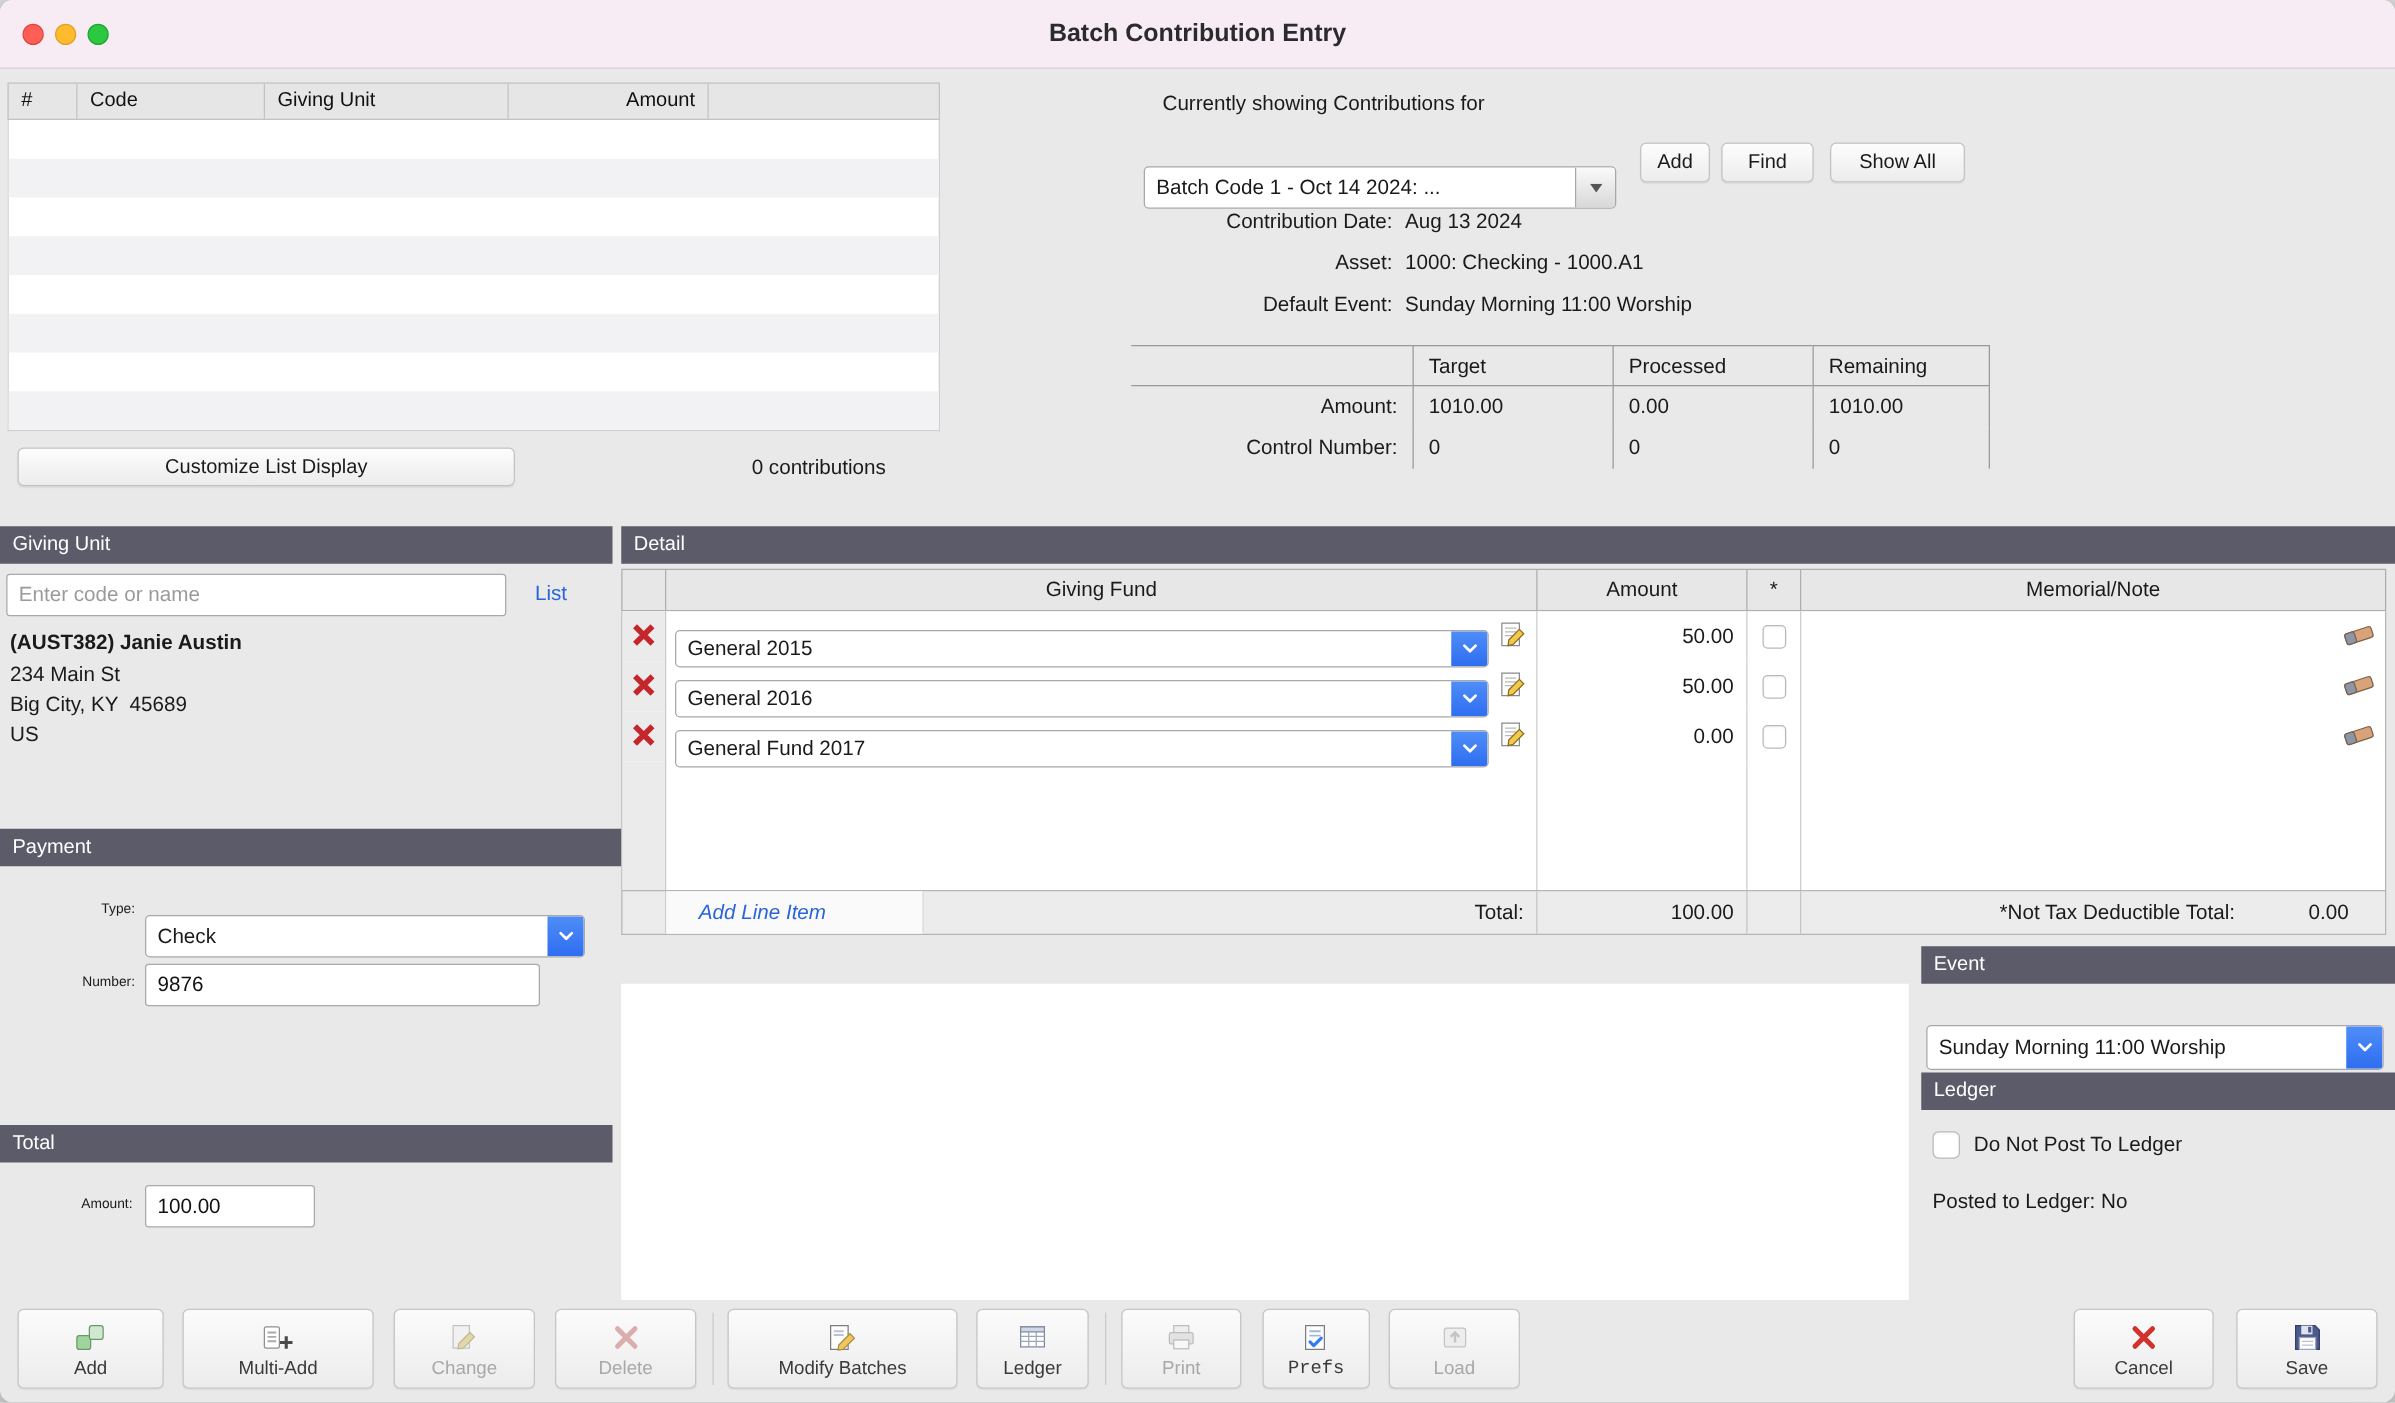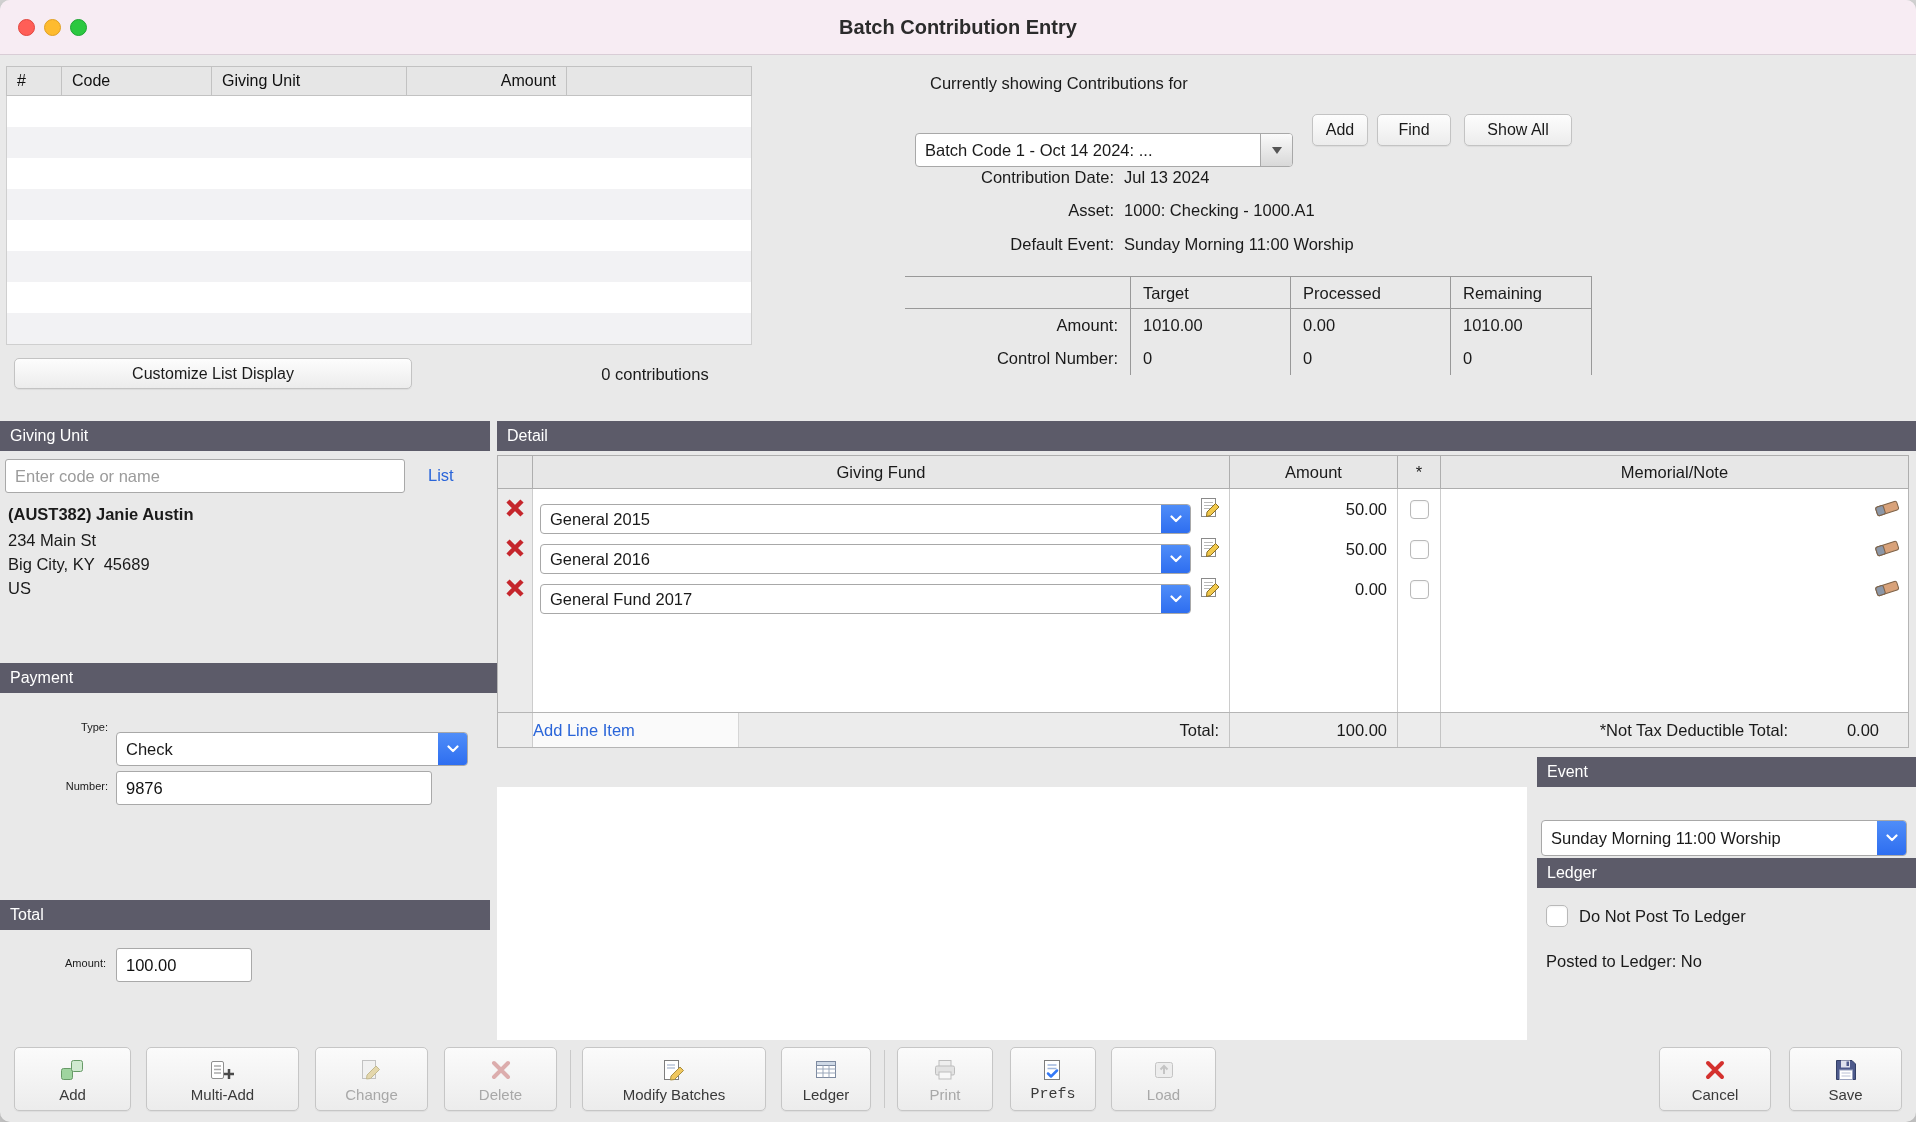--- a/index.html
+++ b/index.html
@@ -66,21 +66,21 @@
   .d-del { width:35px; align-self:stretch; background:#ebebeb; border-right:1px solid #cccccc; display:flex; align-items:center; justify-content:center; }
   .d-fund { width:697px; align-self:stretch; display:flex; align-items:center; gap:7px; padding:0 7px; border-right:1px solid #cccccc; }
   .d-fund .dropdown { flex:1; height:30px; }
   .d-amt { width:168px; align-self:stretch; display:flex; align-items:center; justify-content:flex-end; padding-right:10px; border-right:1px solid #cccccc; font-size:16.5px; }
   .d-star { width:43px; align-self:stretch; display:flex; align-items:center; justify-content:center; border-right:1px solid #cccccc; }
   .d-memo { flex:1; align-self:stretch; display:flex; align-items:center; justify-content:flex-end; padding-right:8px; }
   .d-total { display:flex; height:36px; background:#ececec; border:1px solid #b5b5b5; align-items:stretch; font-size:16.5px; }
   .dt-del { width:35px; border-right:1px solid #cccccc; }
   .dt-fund { width:697px; display:flex; align-items:center; border-right:1px solid #c4c4c4; }
   .ali-box { width:206px; height:100%; background:#fafafa; border-right:1px solid #d6d6d6; display:flex; align-items:center; }
-  .ali-box .link { font-size:16.5px; }
+  .ali-box .link { padding-left:26px; font-size:16.5px;font-style:italic; }
   .dt-total-label { flex:1; text-align:right; padding-right:10px; }
   .dt-amt { width:168px; display:flex; align-items:center; justify-content:flex-end; padding-right:10px; border-right:1px solid #c4c4c4; }
   .dt-star { width:43px; border-right:1px solid #c4c4c4; }
   .dt-memo { flex:1; display:flex; align-items:center; justify-content:flex-end; }
   .ntd-value { width:120px; text-align:right; padding-right:29px; }
 
   .memo-area { background:#fff; border:none; resize:none; font-family:inherit; font-size:16px; padding:8px; outline:none; }
 
   
   .tb { position:absolute; top:1047px; height:64px; background:linear-gradient(#fbfbfb,#ececec); border:1px solid #c6c6c6; border-radius:5px; display:flex; flex-direction:column; align-items:center; justify-content:center; gap:2px; box-shadow:0 1px 1px rgba(0,0,0,.05); cursor:pointer; font-family:inherit; }
@@ -135,21 +135,21 @@
           <path d="M0 0 H10 L5 7 Z" fill="#555"></path>
         </svg>
     </span>
   </div>
   <button class="btn abs" style="left:1312px;top:114px;width:56px;height:32px;">Add</button>
   <button class="btn abs" style="left:1377px;top:114px;width:74px;height:32px;">Find</button>
   <button class="btn abs" style="left:1464px;top:114px;width:108px;height:32px;">Show All</button>
 
   <div class="info-row abs" style="left:918px;top:168px;">
     <span class="info-label">Contribution Date:</span>
-    <span class="info-value">Jul 13 2024</span>
+    <span class="info-value">Aug 13 2024</span>
   </div>
   <div class="info-row abs" style="left:918px;top:201px;">
     <span class="info-label">Asset:</span>
     <span class="info-value">1000: Checking - 1000.A1</span>
   </div>
   <div class="info-row abs" style="left:918px;top:235px;">
     <span class="info-label">Default Event:</span>
     <span class="info-value">Sunday Morning 11:00 Worship</span>
   </div>
 

